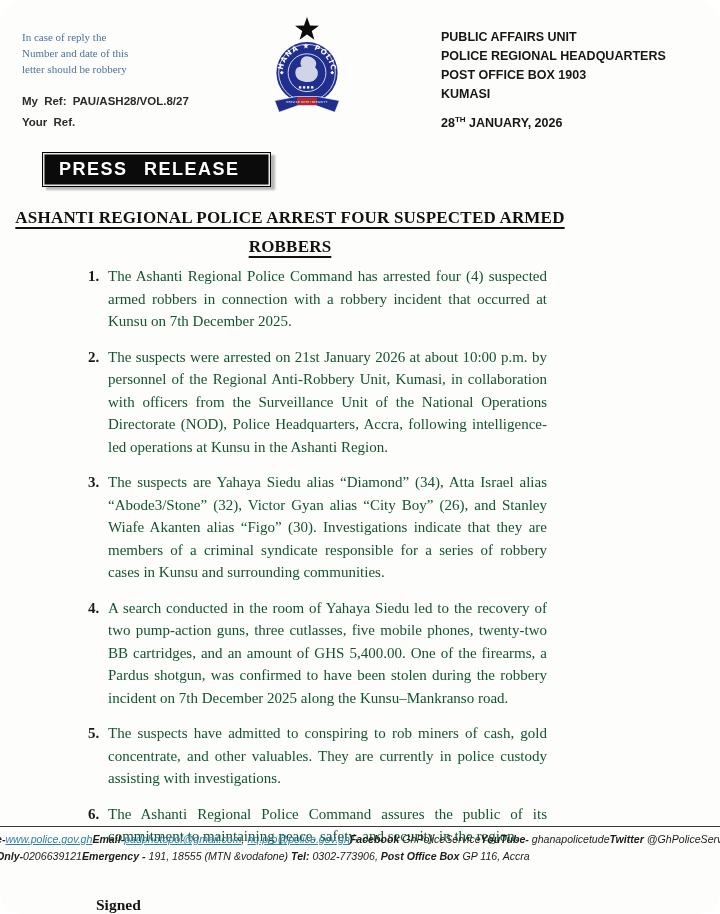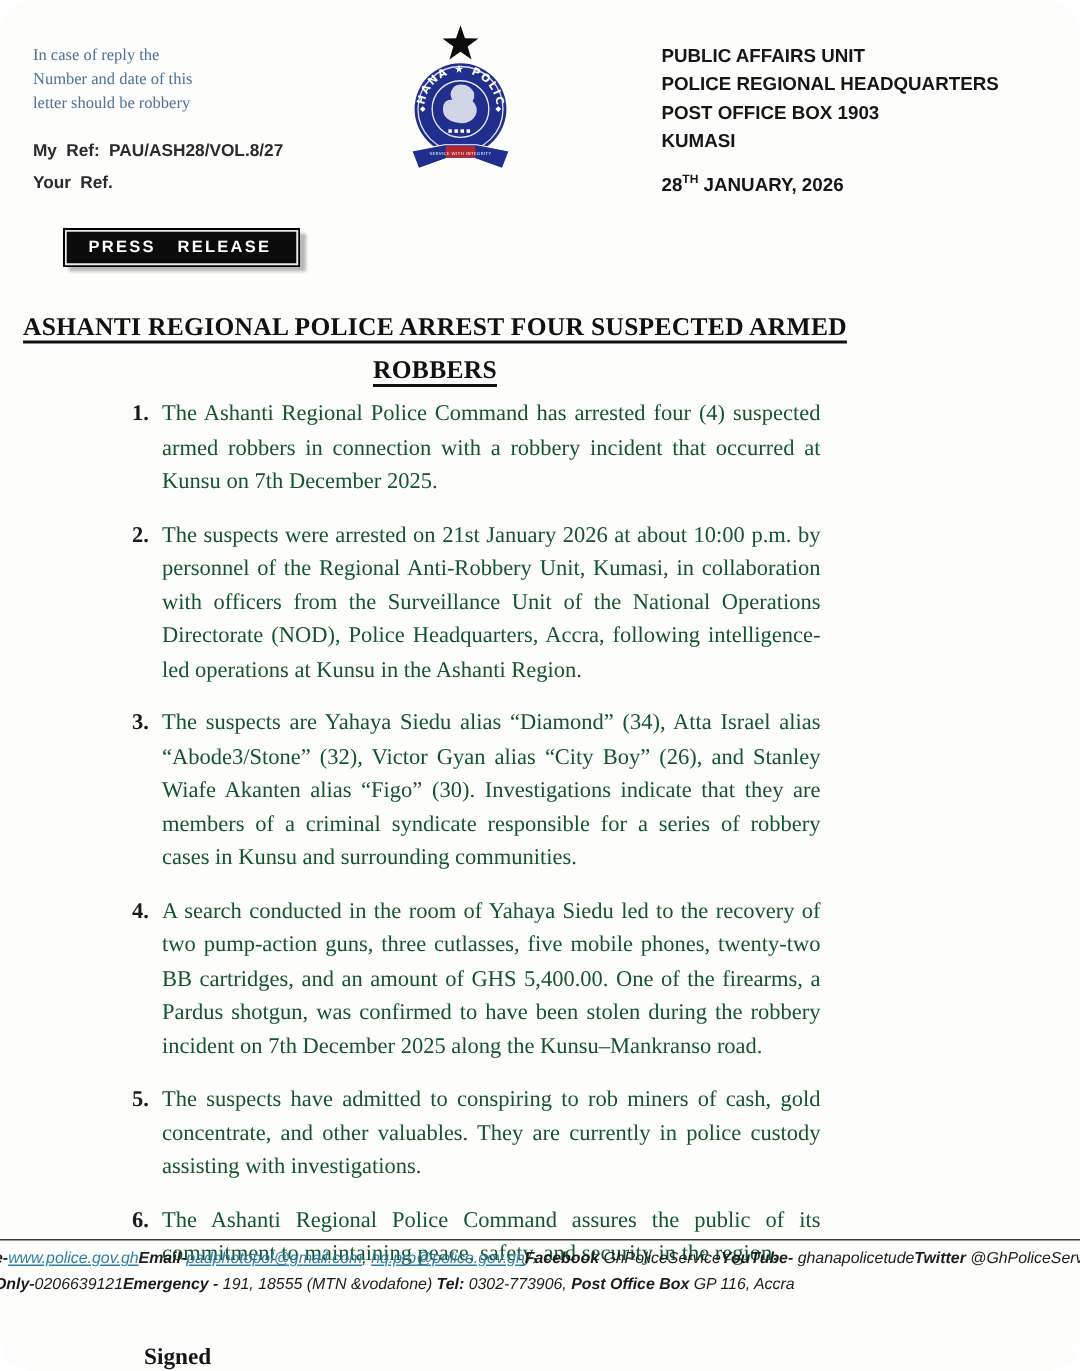--- a/index.html
+++ b/index.html
@@ -29,23 +29,23 @@
     font-size:12.5px;font-weight:600;color:#161616;line-height:1.52;
   }
   .addr-date{margin-top:10px;}
   .addr-date sup{font-size:8px;}
 
   
   .press-badge{
     position:absolute;left:42px;top:152px;
     background:#0b0b0b;color:#fff;
     font-family:"Liberation Sans",sans-serif;
-    font-size:11px;font-weight:700;
+    font-size:18px;font-weight:700;
     letter-spacing:1.5px;word-spacing:10px;
-    padding:6px 18px 6px 16px;
+    padding:6px 30px 6px 16px;
     border:1px solid #000;
     box-shadow:4px 3px 2px rgba(0,0,0,.28), 0 0 0 1.5px #e8e8e8 inset;
   }
 
   
   .doc-body{position:absolute;left:0;top:203px;width:580px;}
   .doc-title{
     width:580px;margin:0 auto 4px auto;
     text-align:center;
     font-size:17px;font-weight:700;

